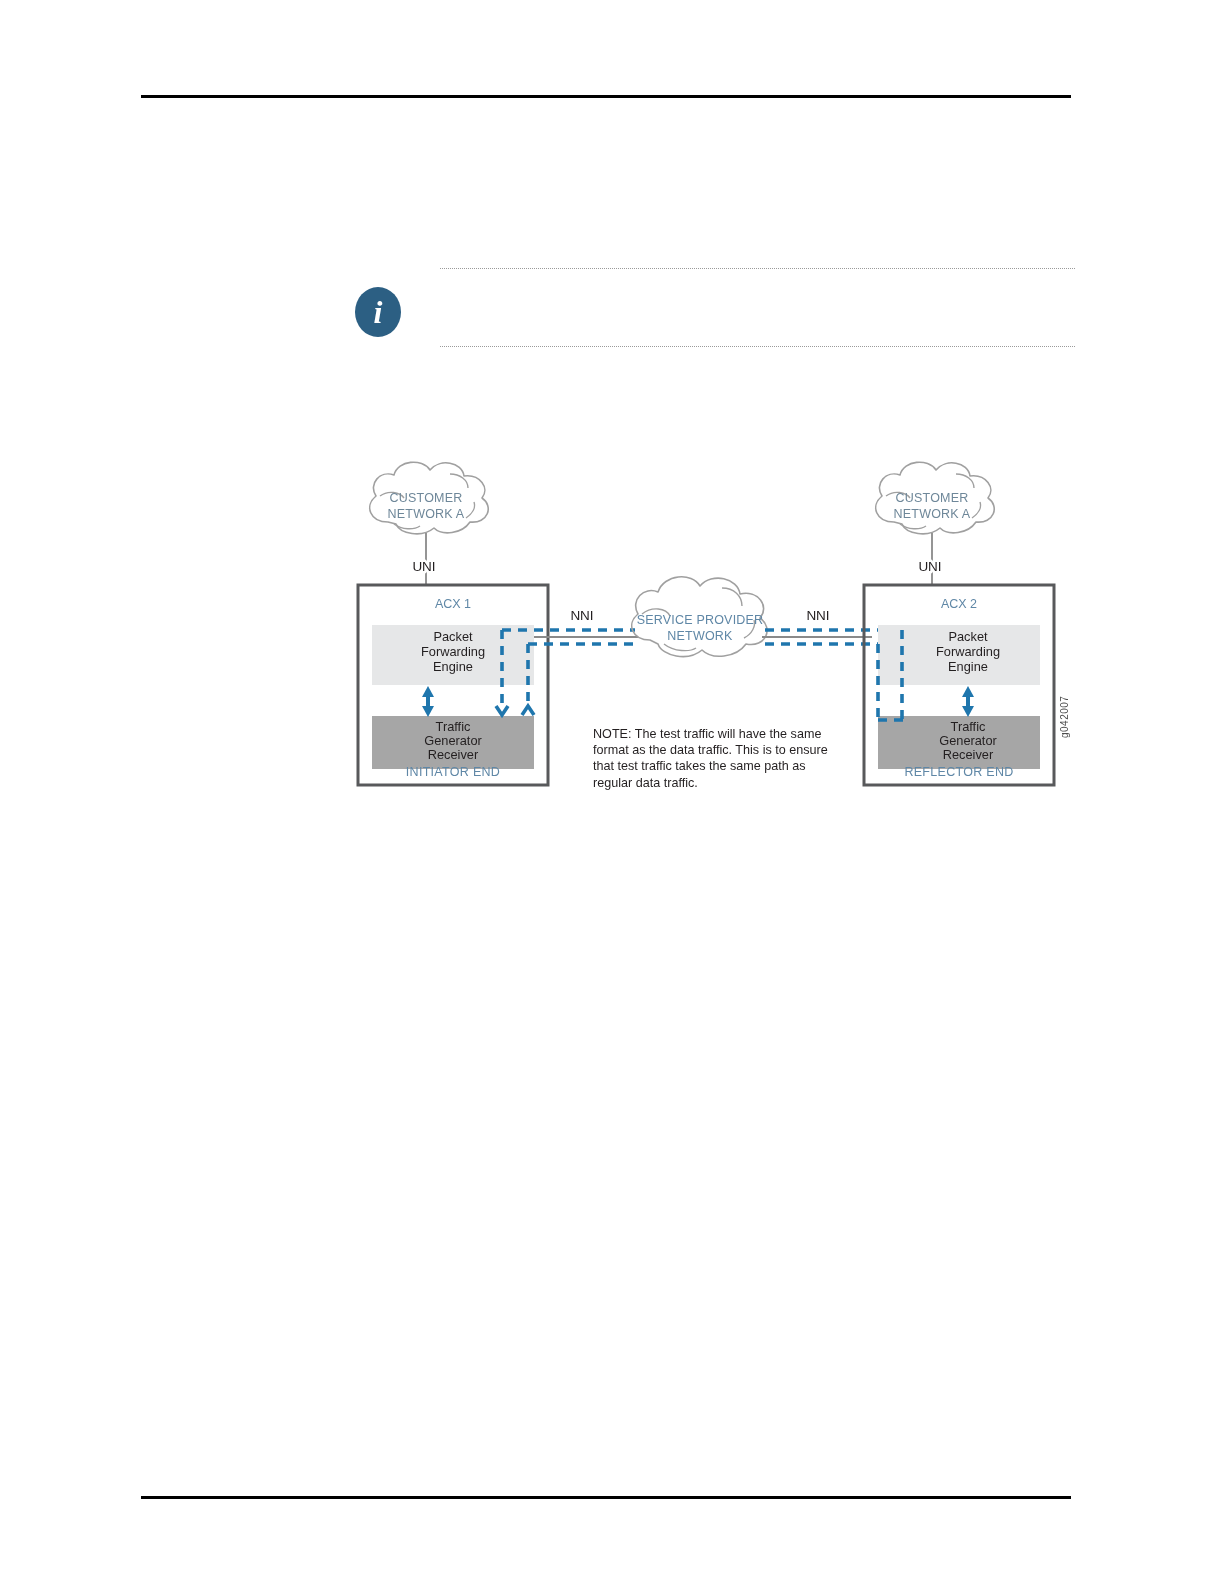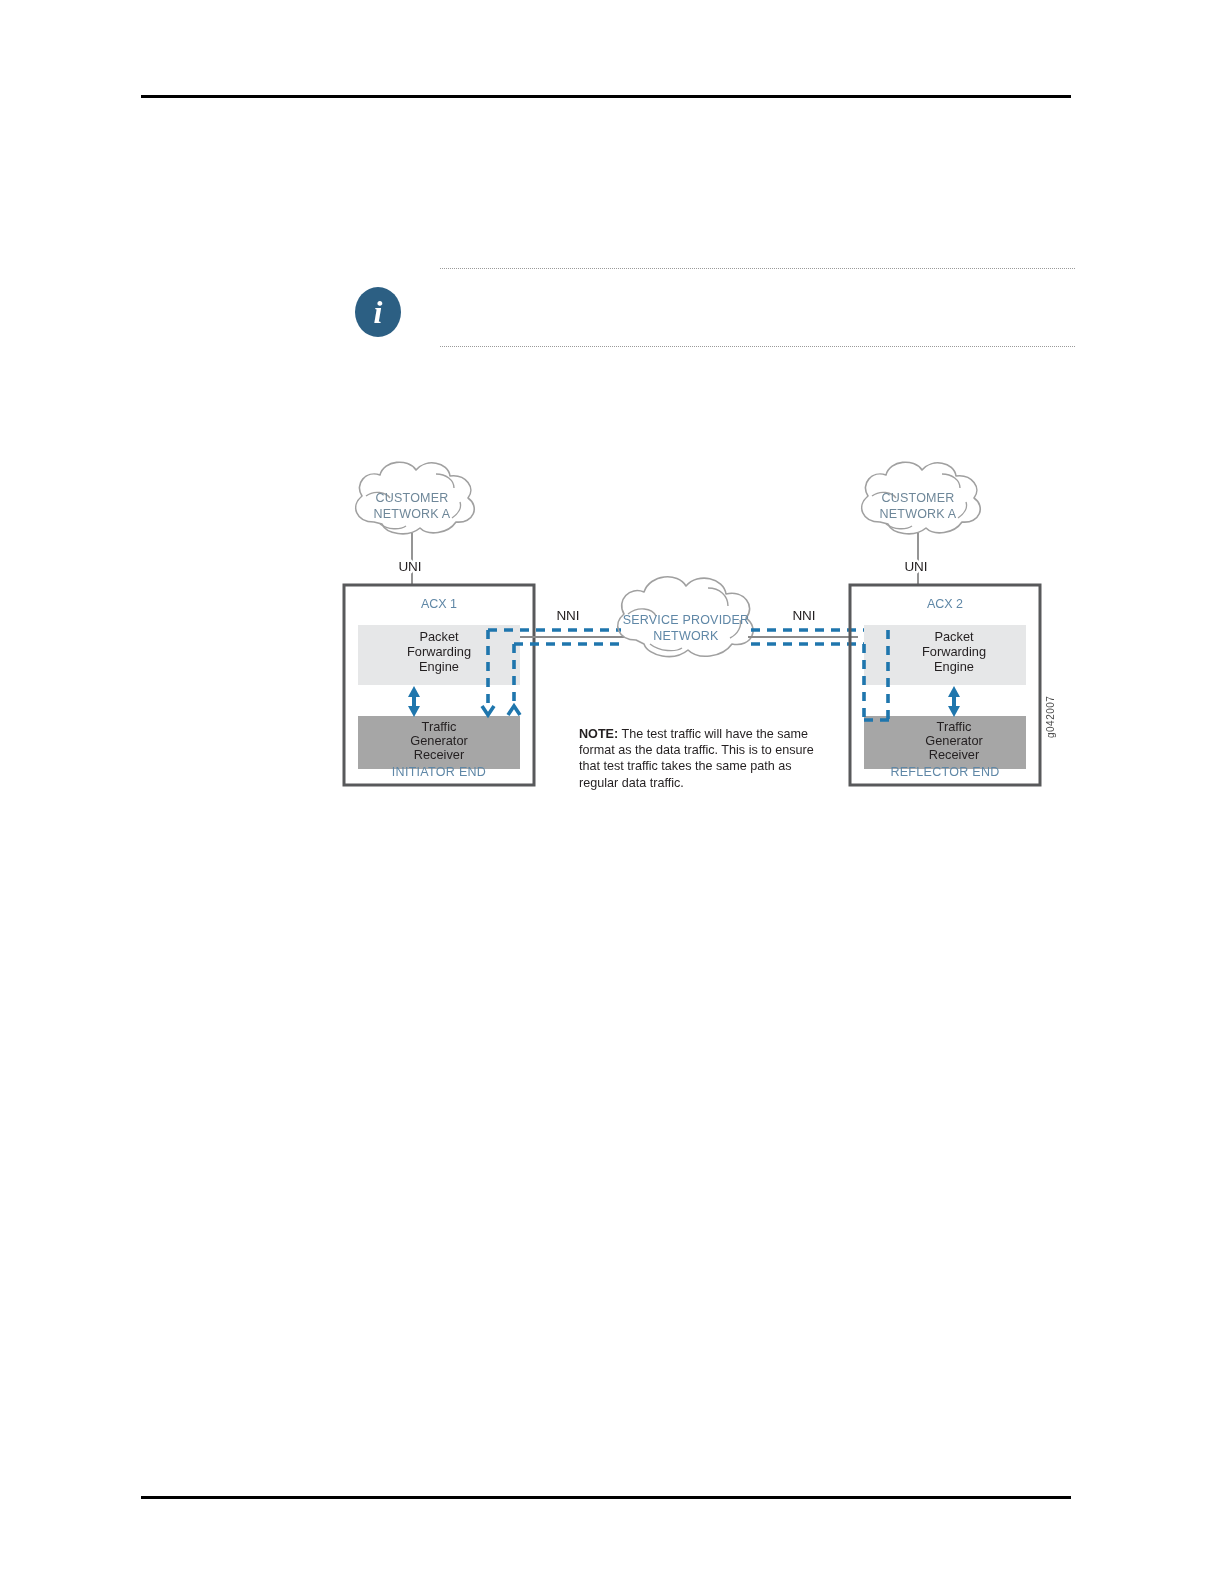--- a/index.html
+++ b/index.html
@@ -59,21 +59,21 @@
     width: 630px;
     height: 62px;
     font-size: 15px;
     line-height: 20px;
     color: #231f20;
   }
 
   
   #diagram {
     position: absolute;
-    left: 336px;
+    left: 350px;
     top: 448px;
     width: 730px;
     height: 355px;
   }
   #diagram svg { display: block; }
 
   .cloud-label {
     font-family: "Liberation Sans", sans-serif;
     font-size: 12.5px;
     fill: #6e8799;
@@ -117,21 +117,21 @@
   #diagram-note {
     position: absolute;
     left: 243px;
     top: 278px;
     width: 245px;
     font-size: 12.6px;
     line-height: 16.2px;
     color: #231f20;
     font-family: "Liberation Sans", sans-serif;
   }
-  #diagram-note .note-lead { font-weight: bold; }
+  #diagram-note .note-lead { font-weight: normal; }
 </style>
 </head>
 <body>
 
 <div class="page-rule" id="header-rule"></div>
 <div class="page-rule" id="footer-rule"></div>
 
 <div id="info-callout">
   <div class="dotted-line dotted-top"></div>
   <div class="dotted-line dotted-bottom"></div>

